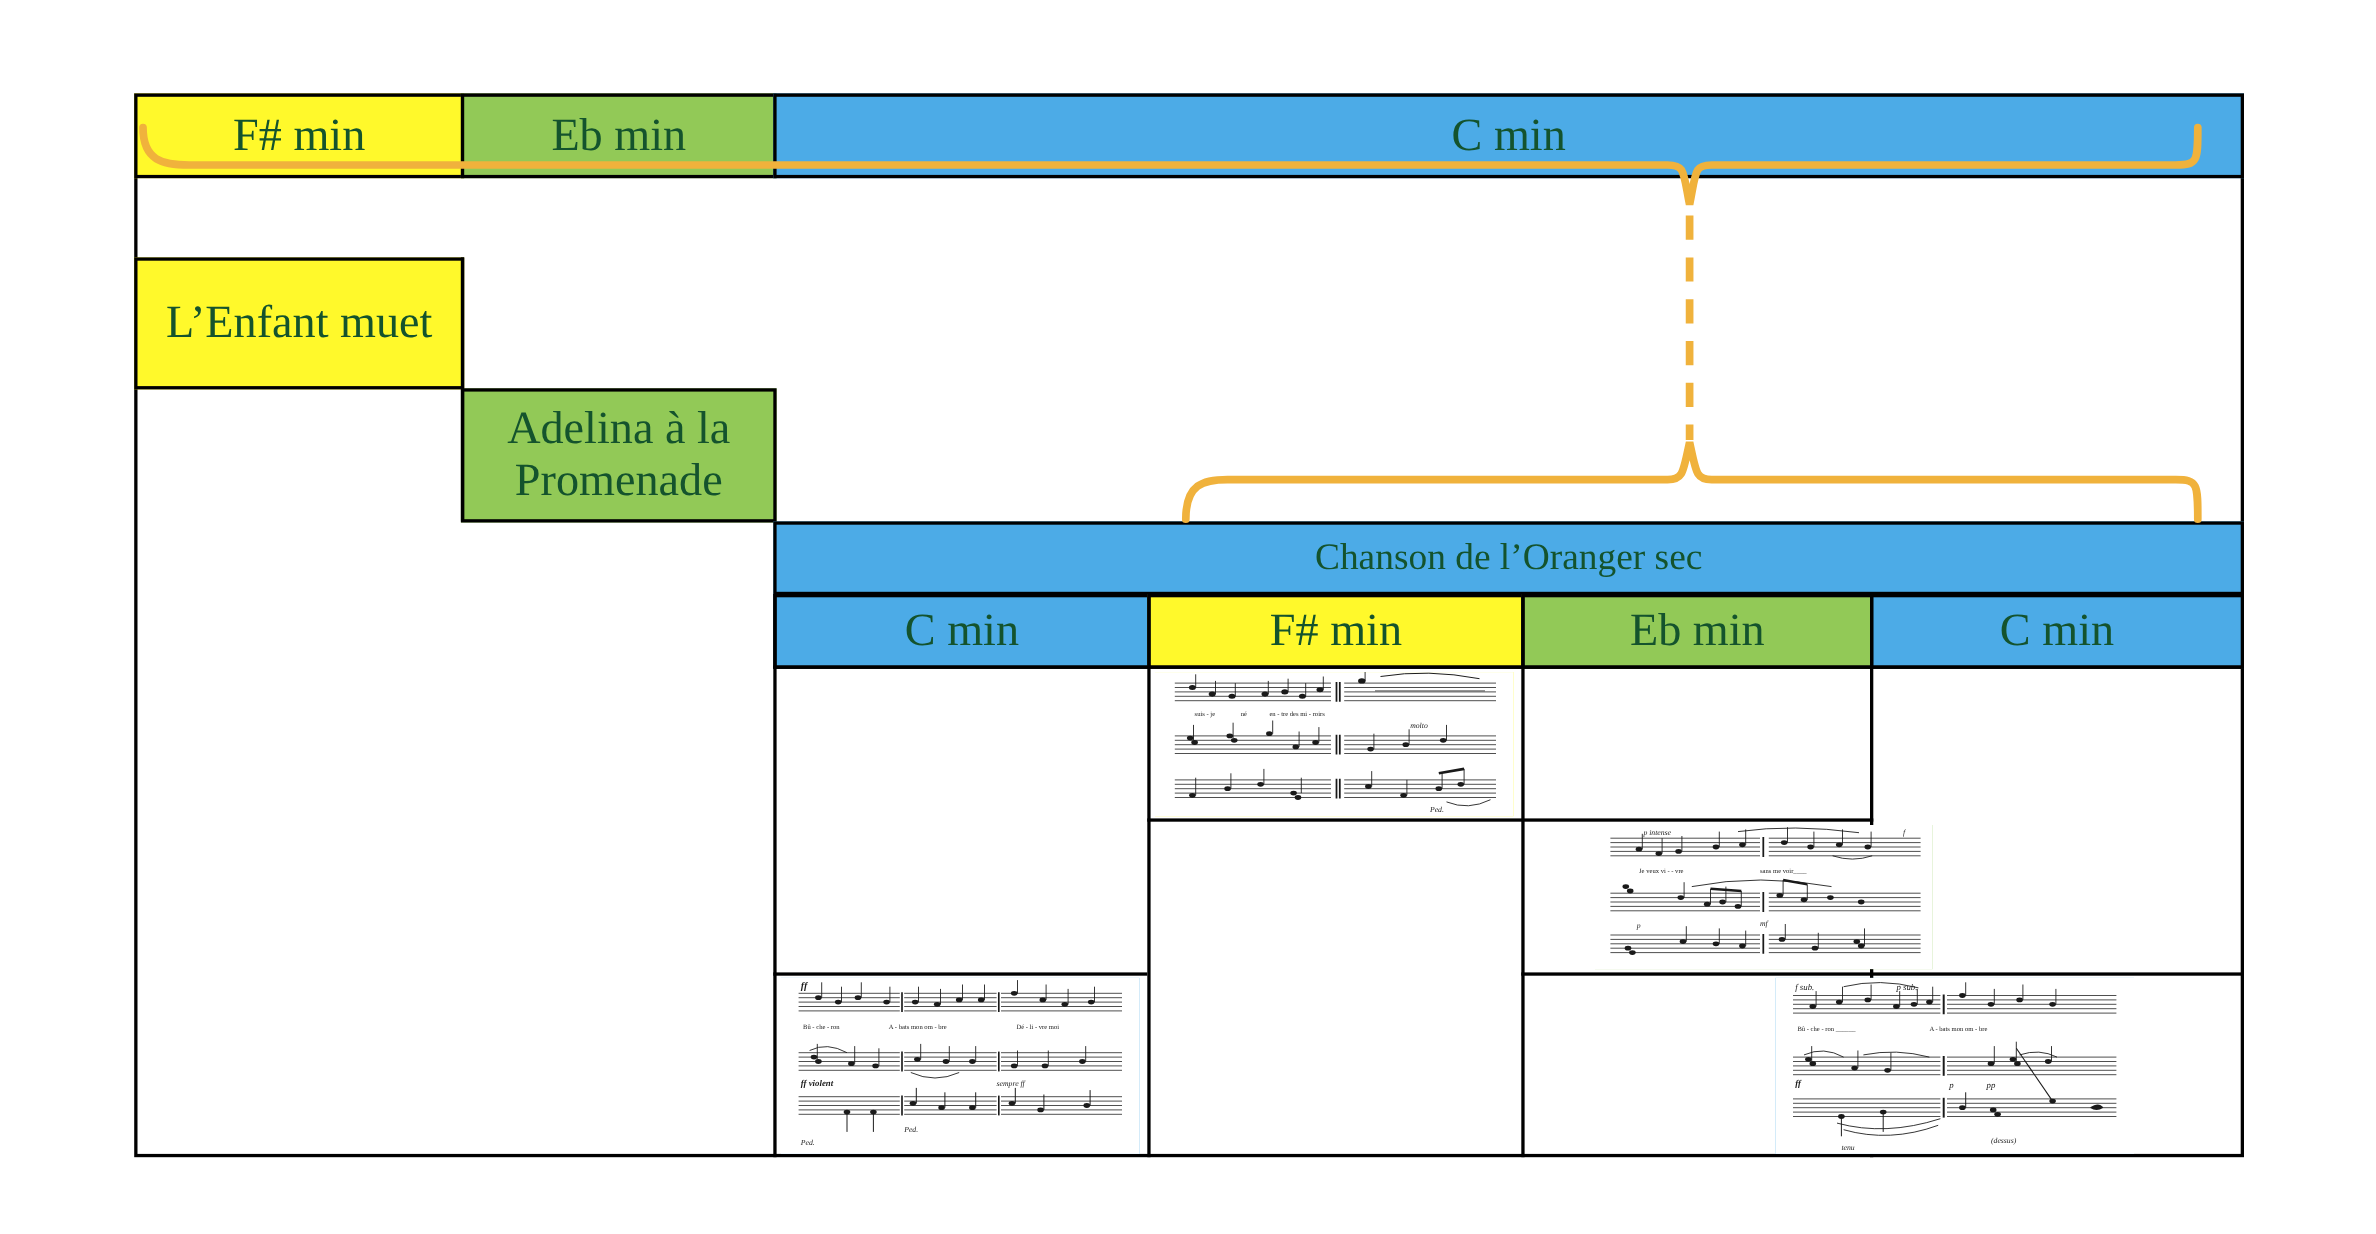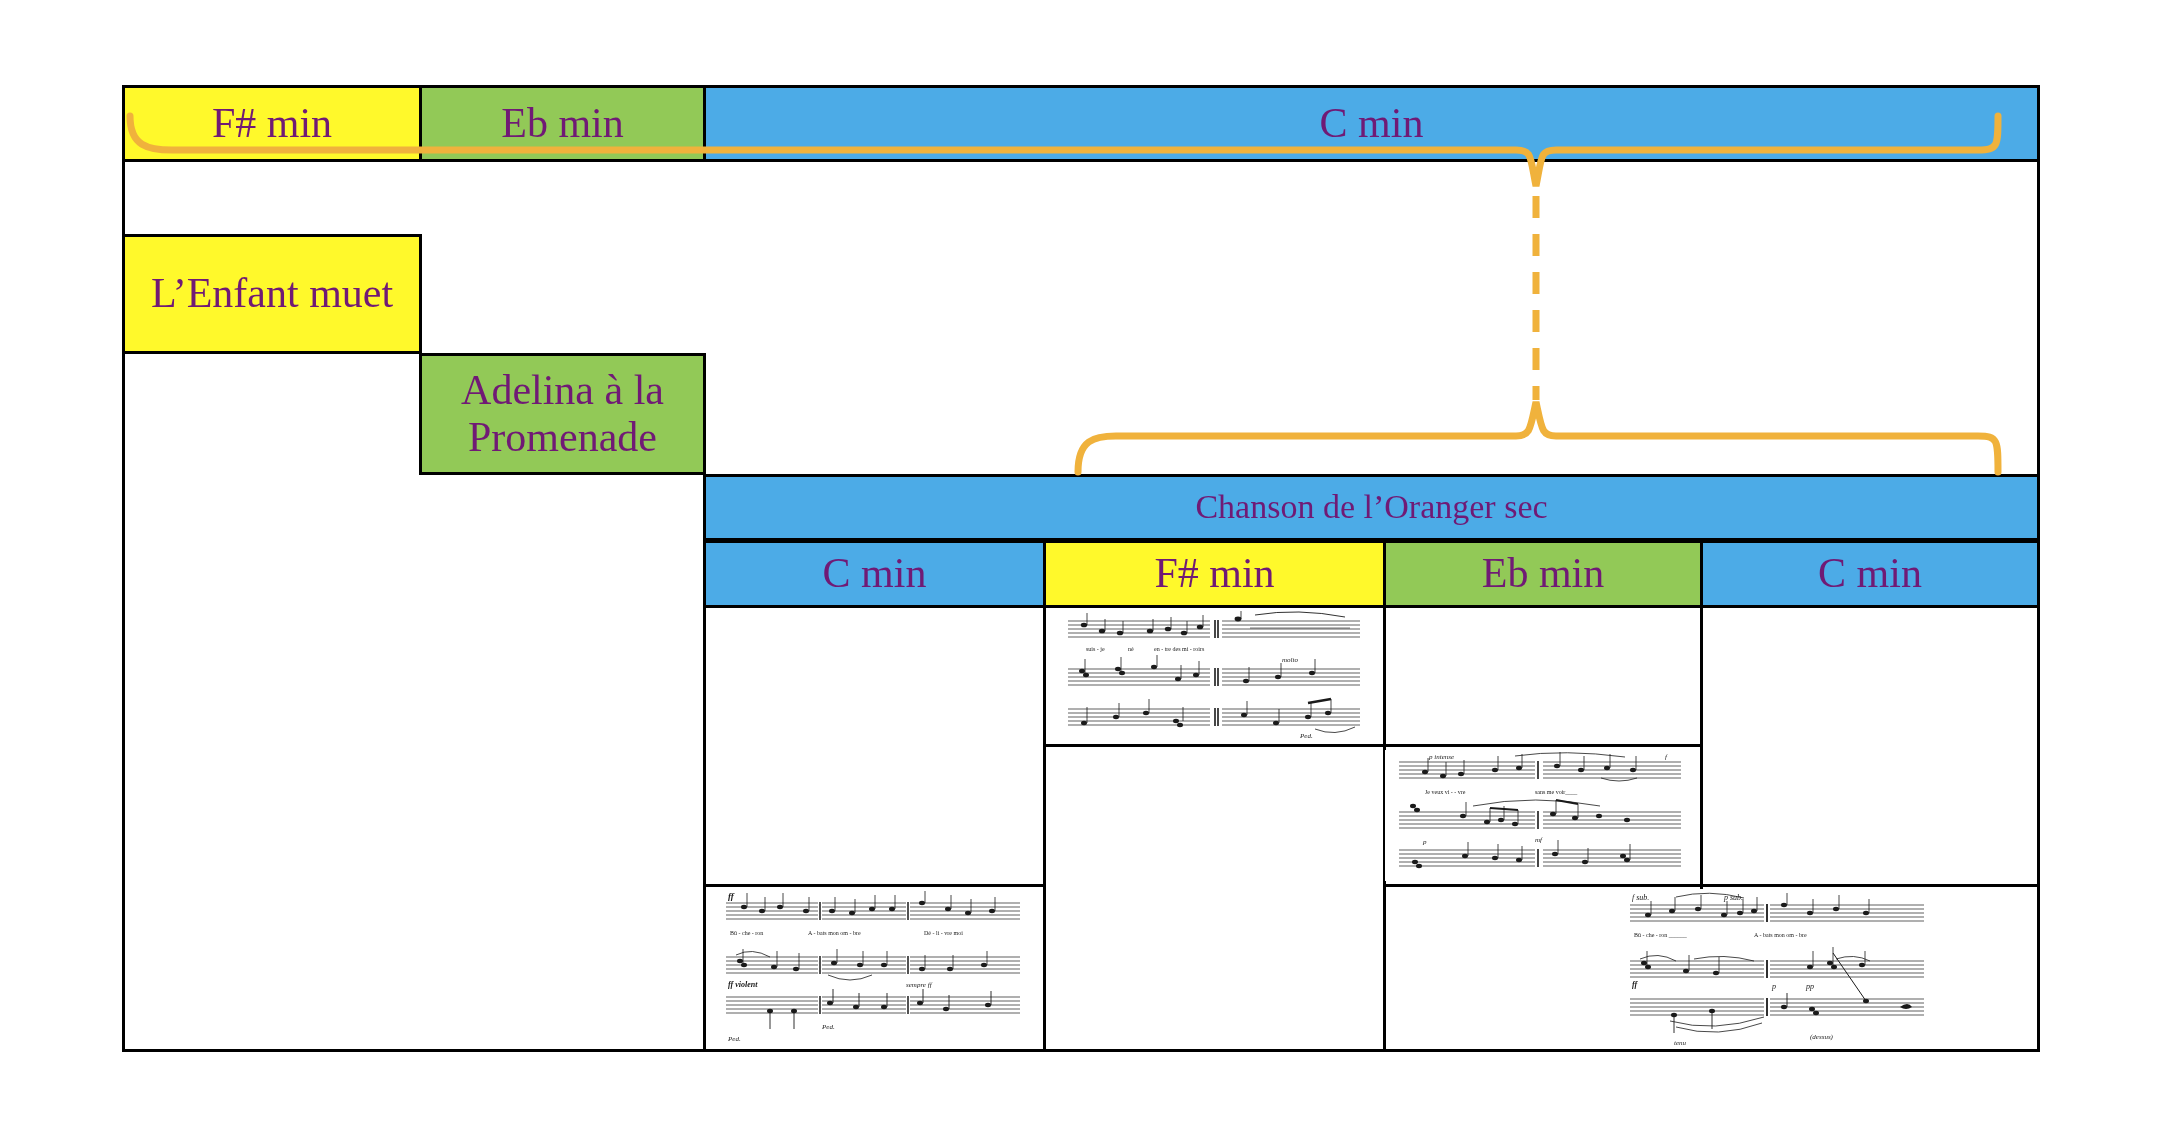--- a/index.html
+++ b/index.html
@@ -5,21 +5,21 @@
 <style>
   html,body{margin:0;padding:0;background:#ffffff;}
   body{
     font-family:"Liberation Serif","DejaVu Serif",serif;
     width:2160px;height:1122px;position:relative;overflow:hidden;
   }
   #stage{position:absolute;left:0;top:0;width:2160px;height:1122px;}
 
   .cell{position:absolute;box-sizing:border-box;
         display:flex;align-items:center;justify-content:center;
-        text-align:center;line-height:1.12;color:#701a75;}
+        text-align:center;line-height:1.12;color:#14532d;}
   .bordered{border:3px solid #000000;}
 
   .lbl{display:block;padding:0 8px;}
 
   .k-yellow{background:#FFF92B;}
   .k-green {background:#92C957;justify-content:center;}
   .k-blue  {background:#4CABE7;}
 
   .f-key   {font-size:42px;}
   .f-title {font-size:34px;}
@@ -218,21 +218,21 @@
           <text x="36" y="40">suis - je</text>
             <text x="78" y="40">né</text>
           <text x="104" y="40">en - tre  des  mi - roirs</text>
           <text x="232" y="51" font-style="italic" font-size="7">molto</text>
           <text x="250" y="127" font-style="italic" font-size="7">Ped.</text>
         </g>
       </svg>
     </div>
   </div>
 
-  <div class="score k-green" style="left:1385px;top:750px;width:307px;height:131px;">
+  <div class="score k-green" style="left:1450px;top:750px;width:307px;height:131px;">
     <div class="sheet">
       <svg viewBox="0 0 307 131" width="307" height="131" preserveAspectRatio="none">
         <g stroke="#1a1a1a" stroke-width="0.7" fill="none">
           <g>
             <line x1="14" y1="12" x2="150" y2="12"></line>
               <line x1="14" y1="16" x2="150" y2="16"></line>
             <line x1="14" y1="20" x2="150" y2="20"></line>
               <line x1="14" y1="24" x2="150" y2="24"></line>
             <line x1="14" y1="28" x2="150" y2="28"></line>
             <line x1="158" y1="12" x2="296" y2="12"></line>

